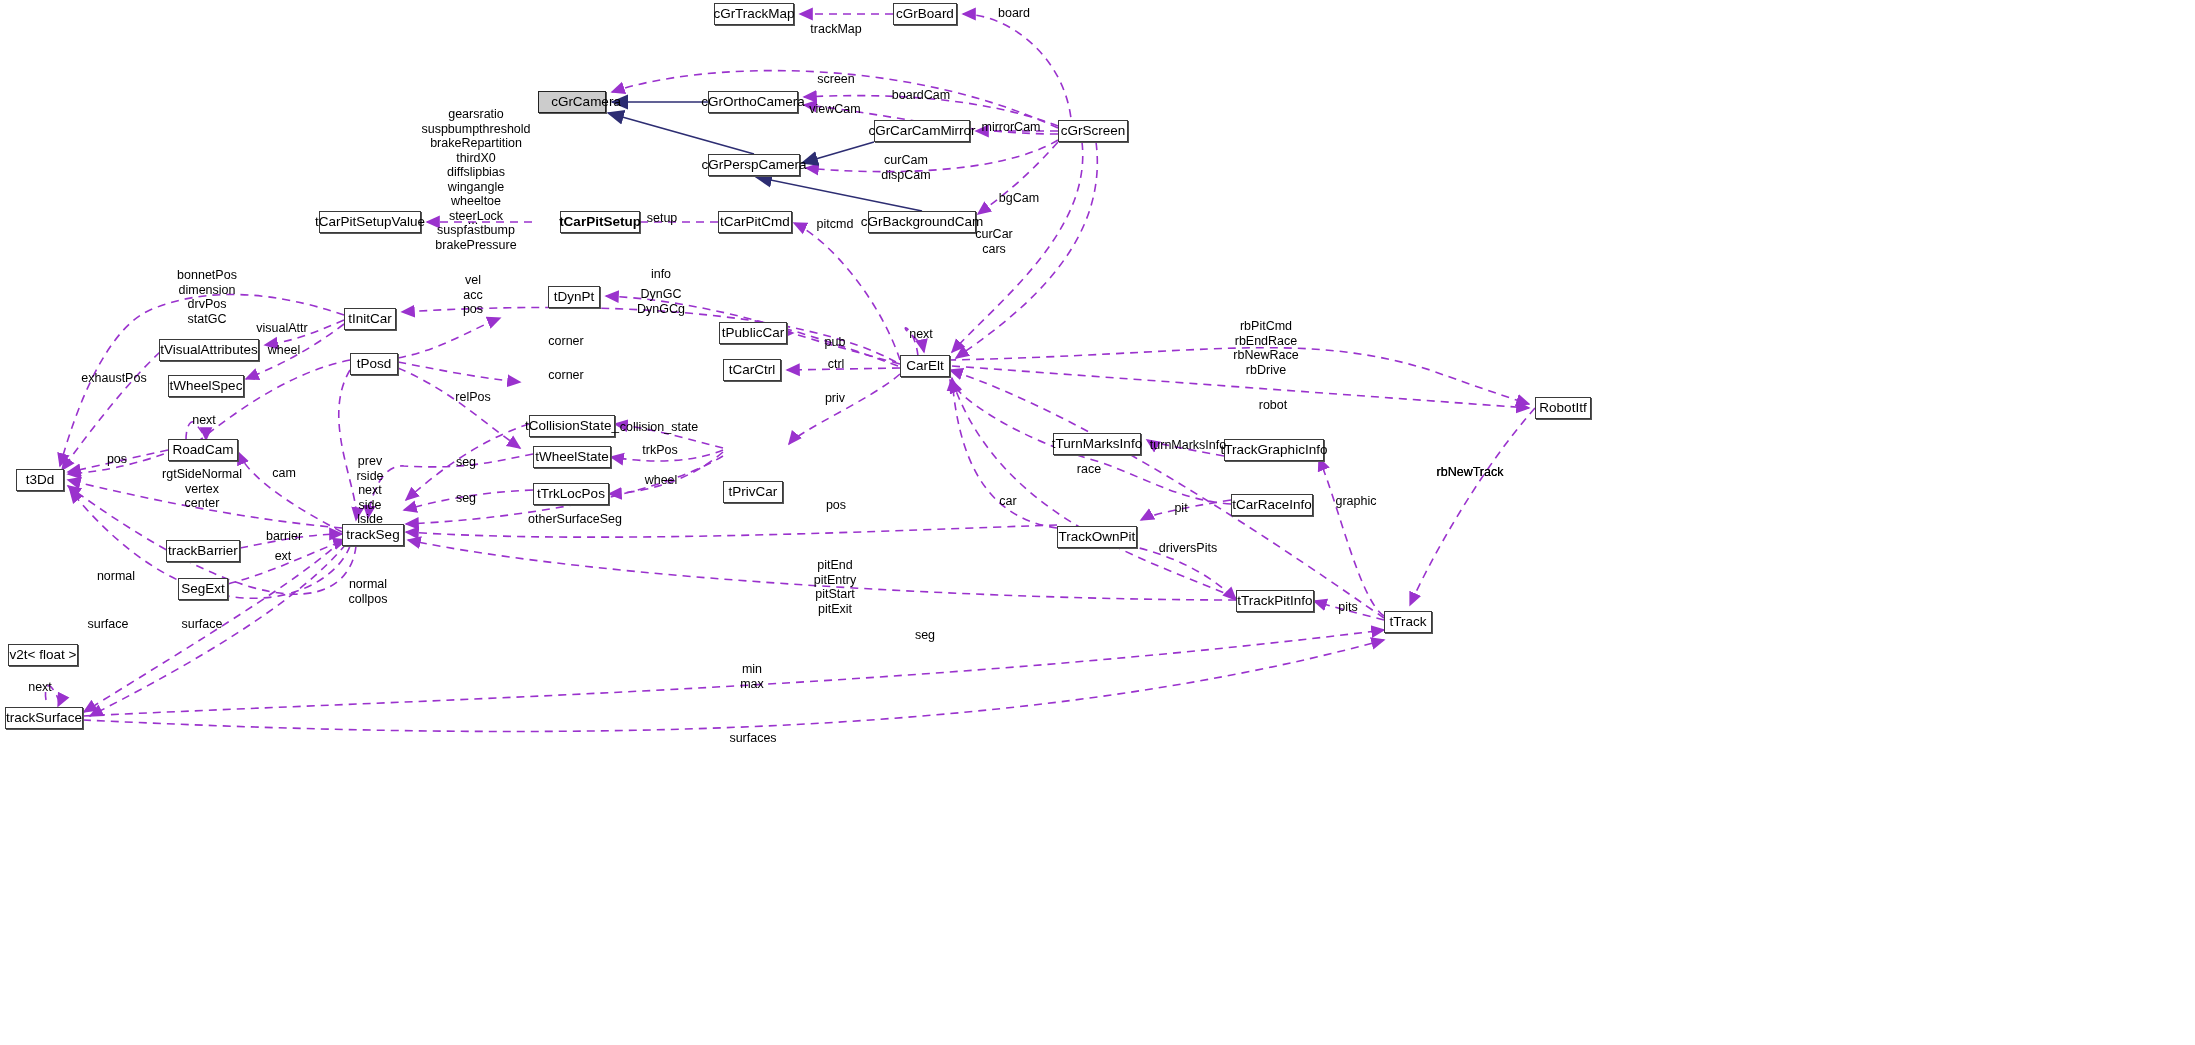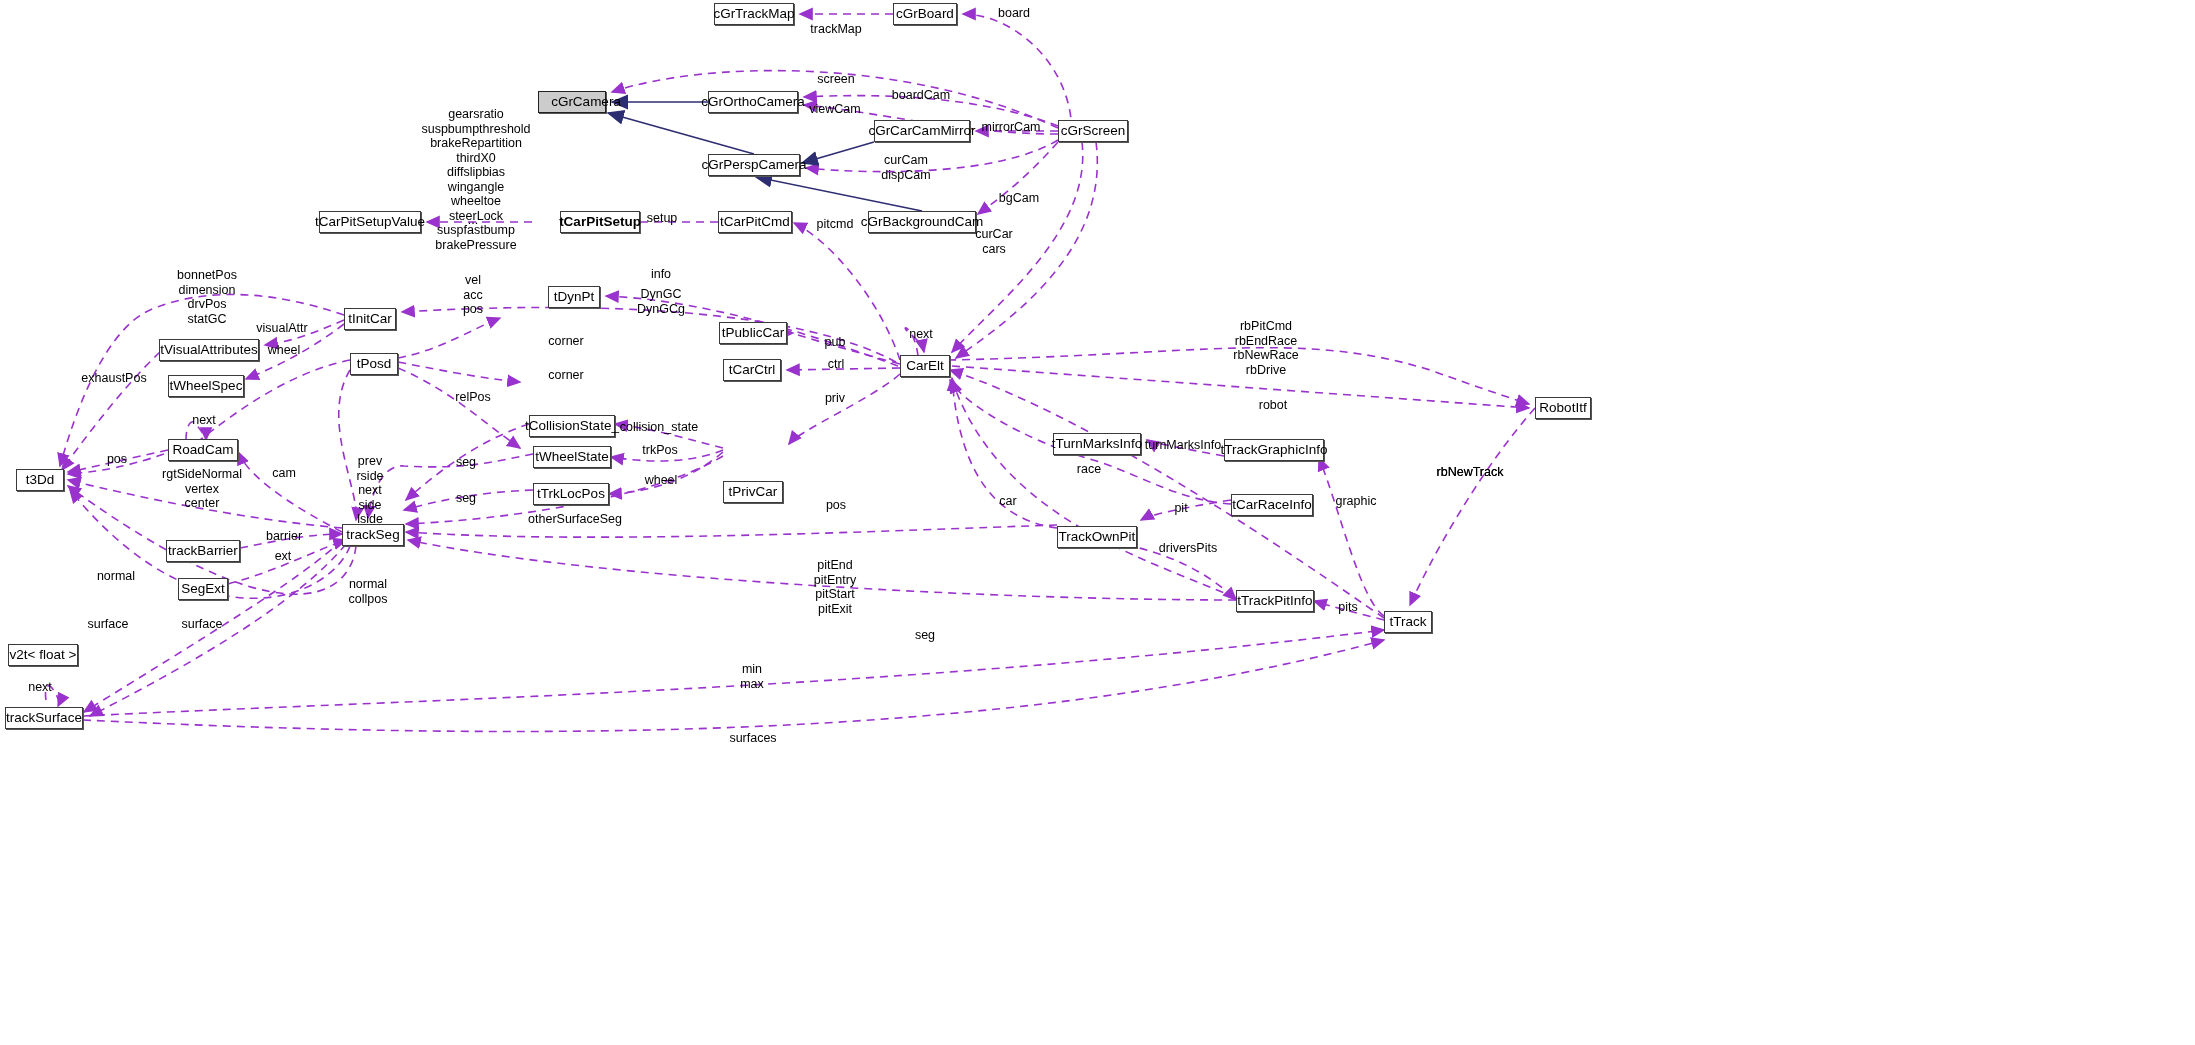--- a/index.html
+++ b/index.html
@@ -224,21 +224,21 @@
 rbNewRace
 rbDrive</div>
       <div class="elabel" style="left: 114px; top: 371px;">exhaustPos</div>
       <div class="elabel" style="left: 566px; top: 368px;">corner</div>
       <div class="elabel" style="left: 836px; top: 357px;">ctrl</div>
       <div class="elabel" style="left: 473px; top: 390px;">relPos</div>
       <div class="elabel" style="left: 1273px; top: 398px;">robot</div>
       <div class="elabel" style="left: 204px; top: 413px;">next</div>
       <div class="elabel" style="left: 835px; top: 391px;">priv</div>
       <div class="elabel" style="left: 659px; top: 420px;">collision_state</div>
-      <div class="elabel" style="left: 1183px; top: 438px;">turnMarksInfo</div>
+      <div class="elabel" style="left: 1183px; top: 438px; padding-left: 10px;">turnMarksInfo</div>
       <div class="elabel" style="left: 660px; top: 443px;">trkPos</div>
       <div class="elabel" style="left: 117px; top: 452px;">pos</div>
       <div class="elabel" style="left: 466px; top: 455px;">seg</div>
       <div class="elabel" style="left: 1089px; top: 462px;">race</div>
       <div class="elabel" style="left: 202px; top: 467px;">rgtSideNormal
 vertex
 center</div>
       <div class="elabel" style="left: 370px; top: 454px;">prev
 rside
 next

